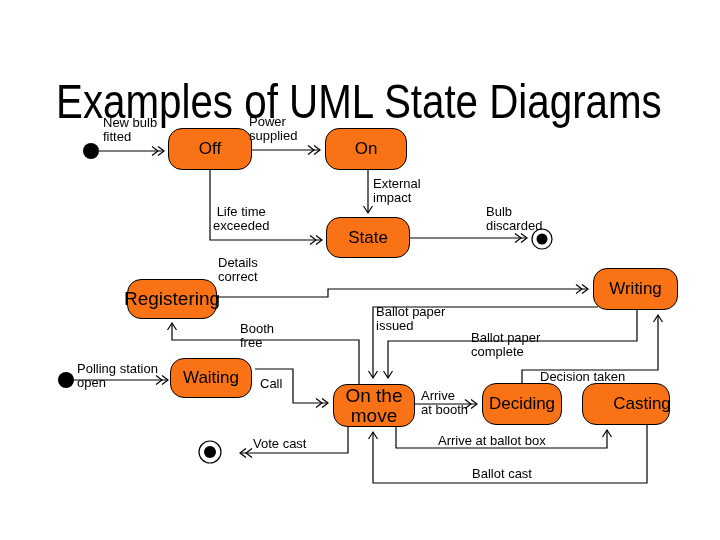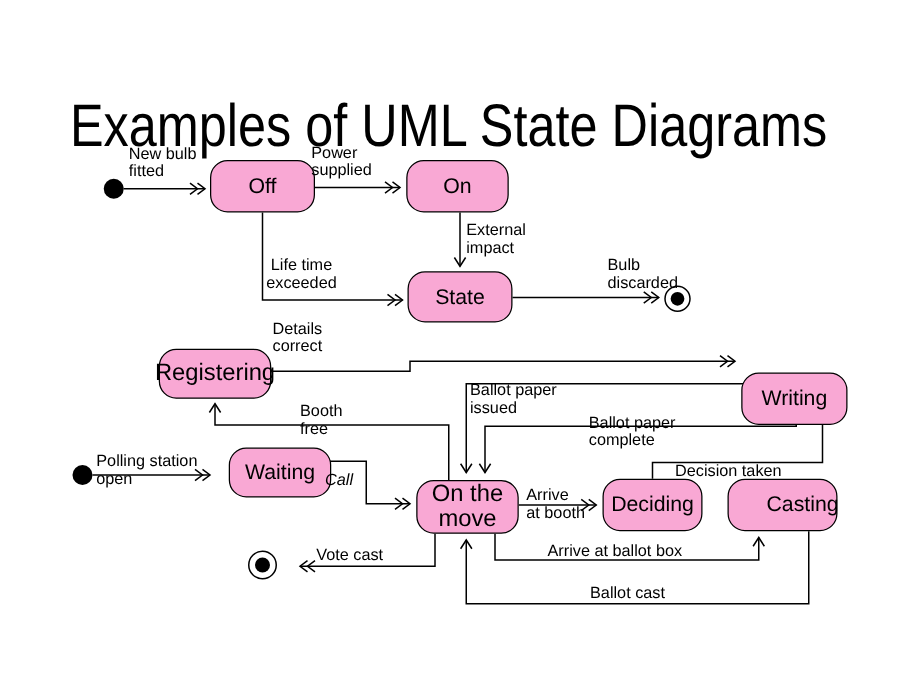--- a/index.html
+++ b/index.html
@@ -3,21 +3,21 @@
 <meta charset="utf-8">
 <style>
   html,body{margin:0;padding:0;background:#fff;}
   #slide{position:relative;width:720px;height:540px;background:#ffffff;overflow:hidden;
          font-family:"Liberation Sans", sans-serif;color:#000;}
   #title{position:absolute;left:56px;top:46px;font-size:48px;line-height:1.0;
          white-space:nowrap;transform:scaleX(0.84);transform-origin:left top;
          font-weight:normal;letter-spacing:0px;}
   svg.wires{position:absolute;left:0;top:0;width:720px;height:540px;}
   .state{position:absolute;box-sizing:border-box;border:1.4px solid #000;border-radius:14px;
-         background:#f9a8d4;display:flex;align-items:center;justify-content:center;
+         background:#f97316;display:flex;align-items:center;justify-content:center;
          text-align:center;font-size:17px;line-height:1.05;white-space:pre;}
   .state.small{font-size:19px;}
   .tlabel{position:absolute;font-size:13px;line-height:14px;white-space:pre;}
 </style>
 </head>
 <body>
 
 <div id="slide">
 
   <h1 id="title">Examples of UML State Diagrams</h1>
@@ -55,41 +55,41 @@
     <path d="M647,425 V483 H373 V432" fill="none" stroke="#000" stroke-width="1.2" marker-end="url(#ah1)"></path>
     <circle cx="210" cy="452" r="11" fill="none" stroke="#000" stroke-width="1.2"></circle>
     <circle cx="210" cy="452" r="6" fill="#000"></circle>
   </svg>
 
   <div class="state" style="left:168px;top:128px;width:84px;height:42px;">Off</div>
   <div class="state" style="left:325px;top:128px;width:82px;height:42px;">On</div>
   <div class="state" style="left:326px;top:217px;width:84px;height:41px;">State</div>
 
   <div class="state small" style="left:127px;top:279px;width:90px;height:40px;">Registering</div>
-  <div class="state" style="left:593px;top:268px;width:85px;height:42px;margin-top:30px;">Writing</div>
-  <div class="state" style="left:183px;top:358px;width:82px;height:40px;">Waiting</div>
+  <div class="state" style="left:593px;top:268px;width:85px;height:42px;">Writing</div>
+  <div class="state" style="left:170px;top:358px;width:82px;height:40px;">Waiting</div>
   <div class="state small" style="left:333px;top:384px;width:82px;height:43px;">On the
 move</div>
   <div class="state" style="left:482px;top:383px;width:80px;height:42px;">Deciding</div>
   <div class="state" style="left:582px;top:383px;width:88px;height:42px;padding-left:32px;">Casting</div>
 
   <div class="tlabel" style="left:103px;top:116px;">New bulb
 fitted</div>
   <div class="tlabel" style="left:249px;top:115px;">Power
 supplied</div>
   <div class="tlabel" style="left:213px;top:205px;text-align:center;">Life time
 exceeded</div>
   <div class="tlabel" style="left:373px;top:177px;">External
 impact</div>
   <div class="tlabel" style="left:438px;top:205px;margin-left:48px;">Bulb
 discarded</div>
 
   <div class="tlabel" style="left:77px;top:362px;">Polling station
 open</div>
-  <div class="tlabel" style="left:260px;top:377px;font-style:italic;">Call</div>
+  <div class="tlabel" style="left:260px;top:377px;">Call</div>
   <div class="tlabel" style="left:218px;top:256px;">Details
 correct</div>
   <div class="tlabel" style="left:240px;top:322px;">Booth
 free</div>
   <div class="tlabel" style="left:376px;top:305px;">Ballot paper
 issued</div>
   <div class="tlabel" style="left:471px;top:331px;">Ballot paper
 complete</div>
   <div class="tlabel" style="left:421px;top:389px;">Arrive
 at booth</div>

